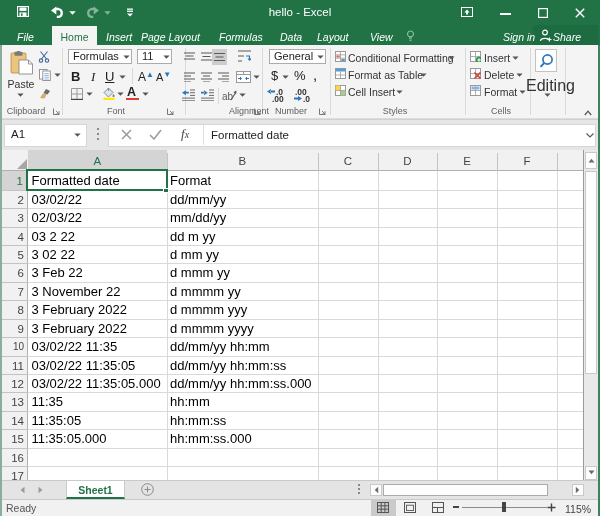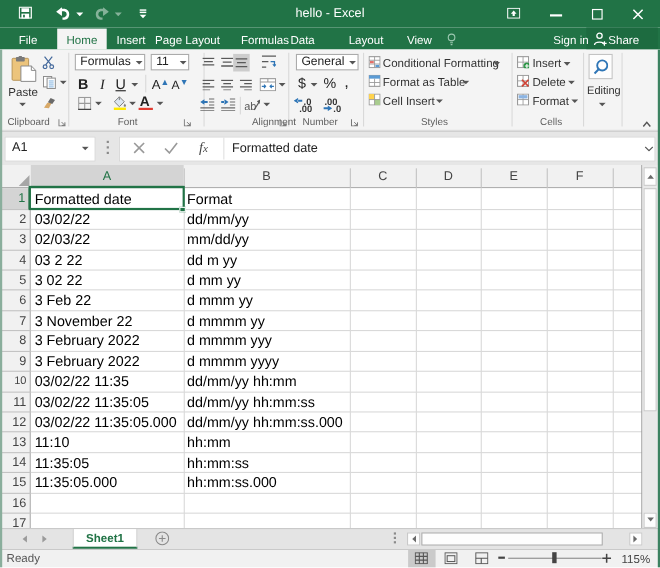--- a/index.html
+++ b/index.html
@@ -54,26 +54,26 @@
 <svg class="abs" style="left:538px;top:7.5px;" width="10" height="10" viewBox="0 0 10 10">
     <rect x="0.6" y="0.6" width="8.8" height="8.8" fill="none" stroke="#fff" stroke-width="1.2"></rect>
   </svg>
 
 <svg class="abs" style="left:575px;top:7.5px;" width="10" height="10" viewBox="0 0 10 10">
     <path d="M0.8 0.8 L9.2 9.2 M9.2 0.8 L0.8 9.2" stroke="#fff" stroke-width="1.4"></path>
   </svg>
 
 <div class="abs" style="left:0;top:25px;width:600px;height:20px;background:#217346;"></div>
 <div class="abs" style="left:533px;top:25px;width:65px;height:20px;background:#1d6b40;"></div>
-<div class="abs" style="left:0;top:31px;width:600px;height:14px;font-size:10.5px;color:#fff;">
+<div class="abs" style="left:0;top:31px;width:600px;height:14px;font-size:10.5px;color:#fff;font-style:italic;">
   <span class="abs" style="left:17px;">File</span>
   <span class="abs" style="left:106px;">Insert</span>
   <span class="abs" style="left:141px;">Page Layout</span>
   <span class="abs" style="left:219px;">Formulas</span>
-  <span class="abs" style="left:264px;">Data</span>
+  <span class="abs" style="left:280px;">Data</span>
   <span class="abs" style="left:317px;">Layout</span>
   <span class="abs" style="left:370px;">View</span>
   <span class="abs" style="left:421px;color:#9cc8b0;margin-top:24px;">Tell me...</span>
   <span class="abs" style="left:503px;">Sign in</span>
   <span class="abs" style="left:553px;">Share</span>
 </div>
 
 <svg class="abs" style="left:406px;top:30px;" width="9" height="13" viewBox="0 0 9 13">
   <circle cx="4.5" cy="4" r="3" fill="none" stroke="#9cc8b0" stroke-width="1"></circle>
   <path d="M3.2 7 L5.8 7 M3.2 8.8 L5.8 8.8 M3.7 10.6 L5.3 10.6" stroke="#9cc8b0" stroke-width="1"></path>
@@ -326,21 +326,21 @@
   <svg class="abs" style="left:519px;top:90px;" width="7" height="4" viewBox="0 0 7 4">
       <path d="M0.4 0.4 H6.6 L3.5 3.7 Z" fill="#555"></path>
     </svg>
   <div class="abs" style="left:475px;top:106px;width:52px;text-align:center;font-size:9px;color:#5e5e5e;">Cells</div>
 
   <div class="abs" style="left:534.5px;top:49px;width:22px;height:23px;background:#fdfdfd;border:1px solid #c3c3c3;"></div>
   <svg class="abs" style="left:539px;top:53px;" width="14" height="15" viewBox="0 0 14 15">
     <circle cx="8.5" cy="6.5" r="4.6" fill="none" stroke="#2e75b6" stroke-width="1.7"></circle>
     <path d="M5.2 10 L1.5 13.8" stroke="#2e75b6" stroke-width="1.8"></path>
   </svg>
-  <div class="abs" style="left:526px;top:77px;width:46px;text-align:center;font-size:10px;color:#333;">Editing</div>
+  <div class="abs" style="left:526px;top:77px;width:46px;text-align:center;font-size:16px;color:#333;">Editing</div>
   <svg class="abs" style="left:544px;top:92.5px;" width="7" height="4" viewBox="0 0 7 4">
       <path d="M0.4 0.4 H6.6 L3.5 3.7 Z" fill="#555"></path>
     </svg>
   <svg class="abs" style="left:584px;top:110px;" width="8" height="6" viewBox="0 0 8 6">
       <path d="M0.8 5 L4 1.2 L7.2 5" fill="none" stroke="#555" stroke-width="1.3"></path>
     </svg>
 </div>
 
 <div class="abs" style="left:0;top:119px;width:600px;height:31px;background:#e6e6e6;"></div>
 <div id="fbar">
@@ -468,21 +468,21 @@
   <div class="abs" style="left:31.5px;top:302.5px;font-size:13px;line-height:14px;color:#000;white-space:nowrap;">3 February 2022</div>
   <div class="abs" style="left:170px;top:302.5px;font-size:13px;line-height:14px;color:#000;white-space:nowrap;">d mmmm yyy</div>
   <div class="abs" style="left:31.5px;top:321.5px;font-size:13px;line-height:14px;color:#000;white-space:nowrap;">3 February 2022</div>
   <div class="abs" style="left:170px;top:321.5px;font-size:13px;line-height:14px;color:#000;white-space:nowrap;">d mmmm yyyy</div>
   <div class="abs" style="left:31.5px;top:339.5px;font-size:13px;line-height:14px;color:#000;white-space:nowrap;">03/02/22 11:35</div>
   <div class="abs" style="left:170px;top:339.5px;font-size:13px;line-height:14px;color:#000;white-space:nowrap;">dd/mm/yy hh:mm</div>
   <div class="abs" style="left:31.5px;top:358.5px;font-size:13px;line-height:14px;color:#000;white-space:nowrap;">03/02/22 11:35:05</div>
   <div class="abs" style="left:170px;top:358.5px;font-size:13px;line-height:14px;color:#000;white-space:nowrap;">dd/mm/yy hh:mm:ss</div>
   <div class="abs" style="left:31.5px;top:376.5px;font-size:13px;line-height:14px;color:#000;white-space:nowrap;">03/02/22 11:35:05.000</div>
   <div class="abs" style="left:170px;top:376.5px;font-size:13px;line-height:14px;color:#000;white-space:nowrap;">dd/mm/yy hh:mm:ss.000</div>
-  <div class="abs" style="left:31.5px;top:394.5px;font-size:13px;line-height:14px;color:#000;white-space:nowrap;">11:10</div>
+  <div class="abs" style="left:31.5px;top:394.5px;font-size:13px;line-height:14px;color:#000;white-space:nowrap;">11:35</div>
   <div class="abs" style="left:170px;top:394.5px;font-size:13px;line-height:14px;color:#000;white-space:nowrap;">hh:mm</div>
   <div class="abs" style="left:31.5px;top:413.5px;font-size:13px;line-height:14px;color:#000;white-space:nowrap;">11:35:05</div>
   <div class="abs" style="left:170px;top:413.5px;font-size:13px;line-height:14px;color:#000;white-space:nowrap;">hh:mm:ss</div>
   <div class="abs" style="left:31.5px;top:431.5px;font-size:13px;line-height:14px;color:#000;white-space:nowrap;">11:35:05.000</div>
   <div class="abs" style="left:170px;top:431.5px;font-size:13px;line-height:14px;color:#000;white-space:nowrap;">hh:mm:ss.000</div>
   <div class="abs" style="left:26px;top:169px;width:141.5px;height:21.5px;border:2px solid #217346;"></div>
   <div class="abs" style="left:163px;top:187.5px;width:5.5px;height:5.5px;background:#217346;border:1px solid #fff;"></div>
   <div class="abs" style="left:583px;top:150px;width:1px;height:330px;background:#9a9a9a;"></div>
   <div class="abs" style="left:584px;top:150px;width:14px;height:330px;background:#e9e9e9;"></div>
   <div class="abs" style="left:585px;top:152px;width:12px;height:17px;background:#fdfdfd;border:1px solid #c9c9c9;"></div>

